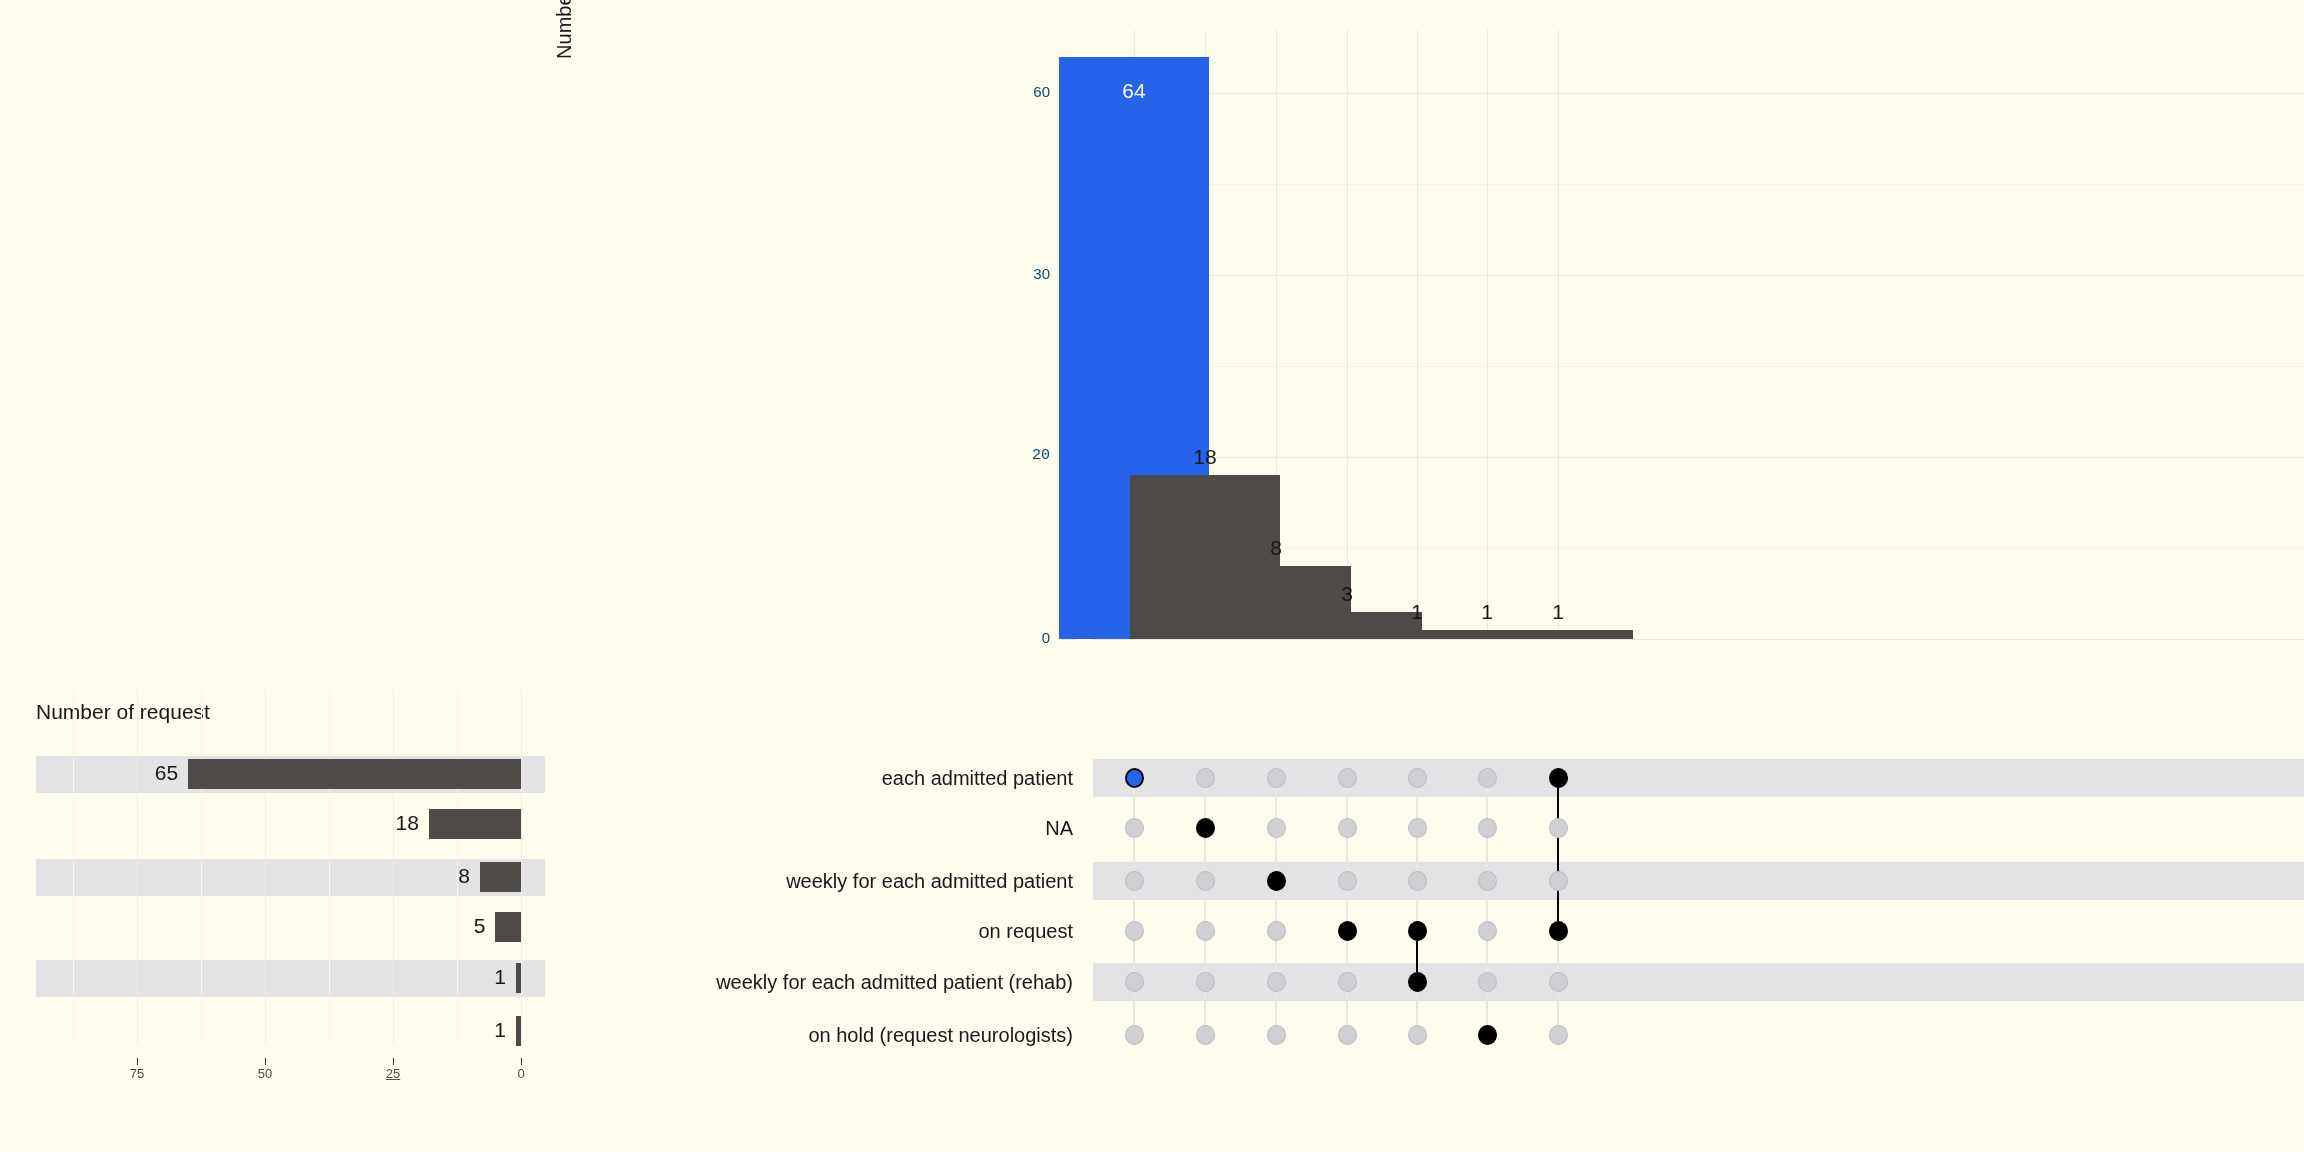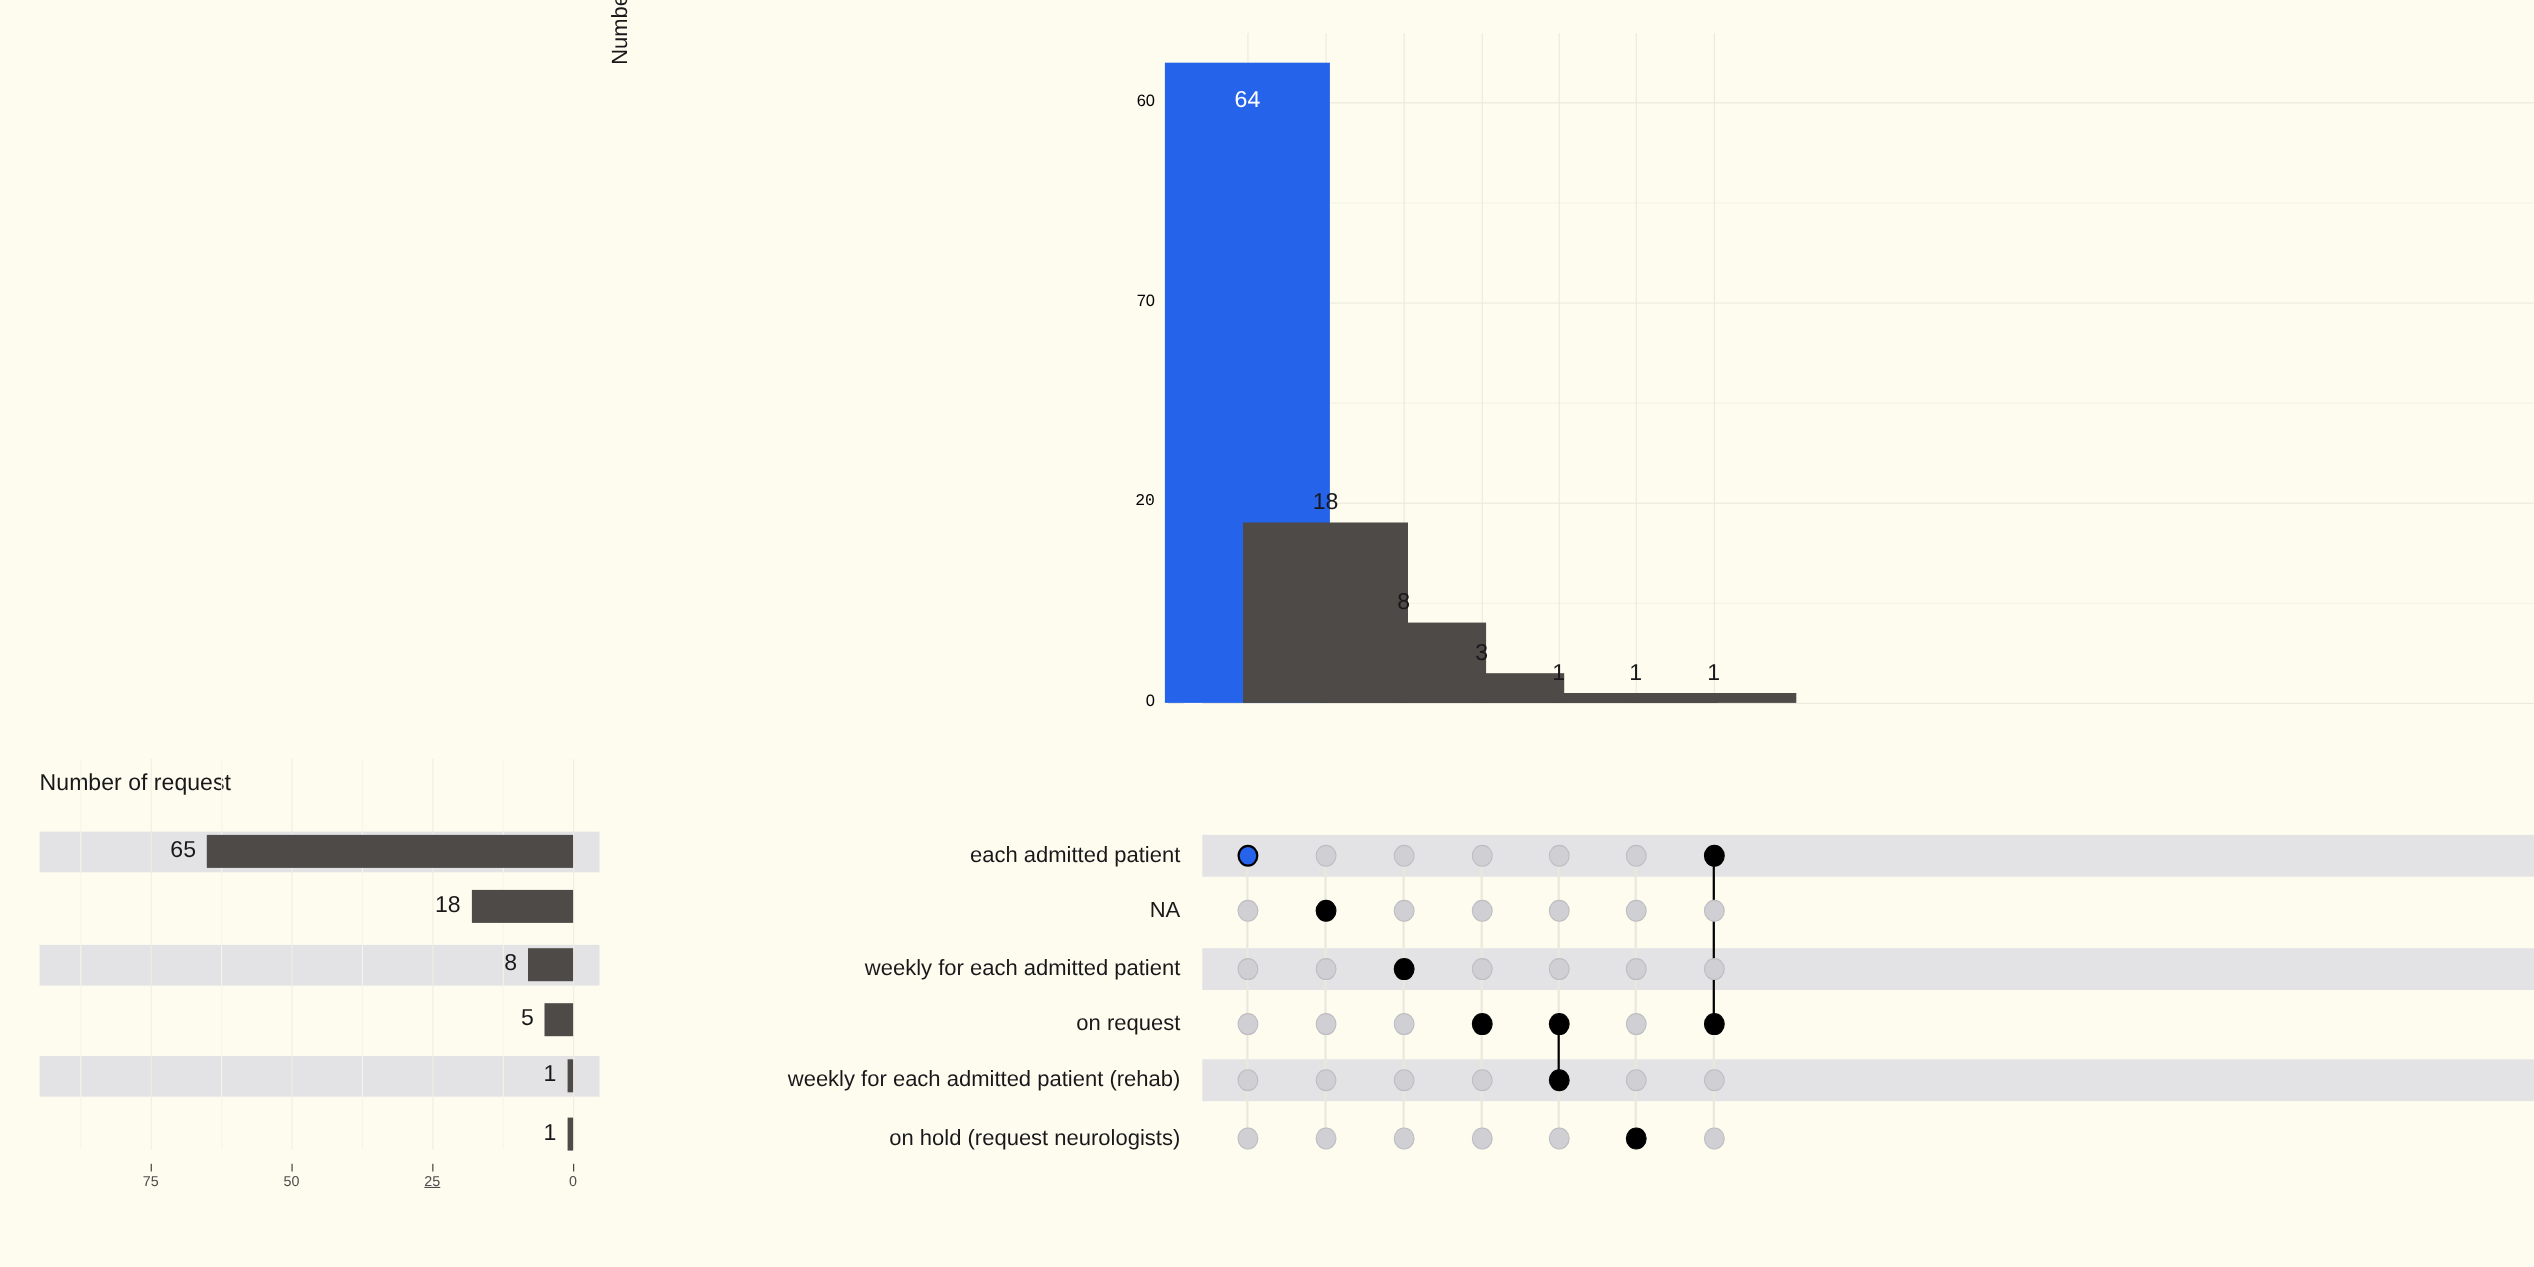--- a/index.html
+++ b/index.html
@@ -33,21 +33,21 @@
     font-size: 21px;
     color: #18181b;
     white-space: nowrap;
   }
   .bar-top-label.inside { color: #ffffff; }
 
   .ytick {
     position: absolute;
     text-align: right;
     font-size: 15px;
-    color: #000000;
+    color: #0c4a6e;
     width: 40px;
   }
   .ytick-mark { position:absolute; width:14px; height:1px; background:#eae9dd; }
 
   #ylab-hospitals {
     position: absolute;
     left: 553px;
     top: 130px;
     width: 320px;
     transform: rotate(-90deg);
@@ -151,21 +151,21 @@
       <div class="grid-vert" style="left: 112px; height: 610px;"></div>
       <div class="grid-vert" style="left: 183px; height: 610px;"></div>
       <div class="grid-vert" style="left: 254px; height: 610px;"></div>
       <div class="grid-vert" style="left: 324px; height: 610px;"></div>
       <div class="grid-vert" style="left: 394px; height: 610px;"></div>
       <div class="grid-vert" style="left: 465px; height: 610px;"></div>
       <div class="ytick" style="left: -83px; top: 599px;">0</div>
       <div class="ytick-mark" style="left: -31px; top: 609px;"></div>
       <div class="ytick" style="left: -83px; top: 417.125px; font-family: Liberation Mono, monospace;">20</div>
       <div class="ytick-mark" style="left: -31px; top: 427.125px;"></div>
-      <div class="ytick" style="left: -83px; top: 235.25px;">70</div>
+      <div class="ytick" style="left: -83px; top: 235.25px;">30</div>
       <div class="ytick-mark" style="left: -31px; top: 245.25px;"></div>
       <div class="ytick" style="left: -83px; top: 53.375px;">60</div>
       <div class="ytick-mark" style="left: -31px; top: 63.375px;"></div>
       <div class="bar-top highlight" style="left: -34px; width: 150px; height: 582px; bottom: 1px;"></div>
       <div class="bar-top-label inside" style="left: -19px; width: 120px; top: 49px;">64</div>
       <div class="bar-top" style="left: 37px; width: 150px; height: 163.688px; bottom: 1px;"></div>
       <div class="bar-top-label" style="left: 52px; width: 120px; top: 415.312px;">18</div>
       <div class="bar-top" style="left: 108px; width: 150px; height: 72.75px; bottom: 1px;"></div>
       <div class="bar-top-label" style="left: 123px; width: 120px; top: 506.25px;">8</div>
       <div class="bar-top" style="left: 179px; width: 150px; height: 27.2812px; bottom: 1px;"></div>

